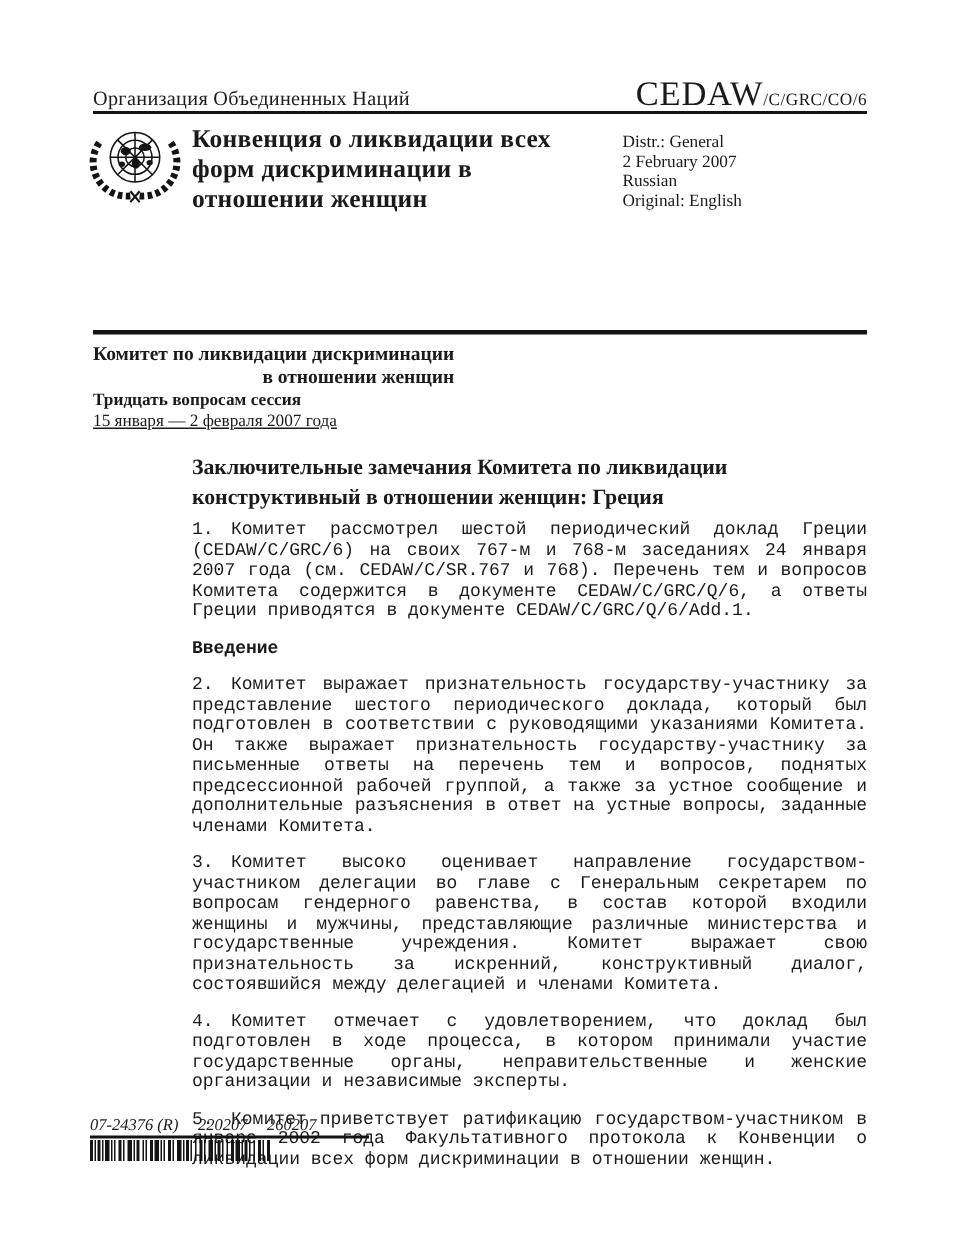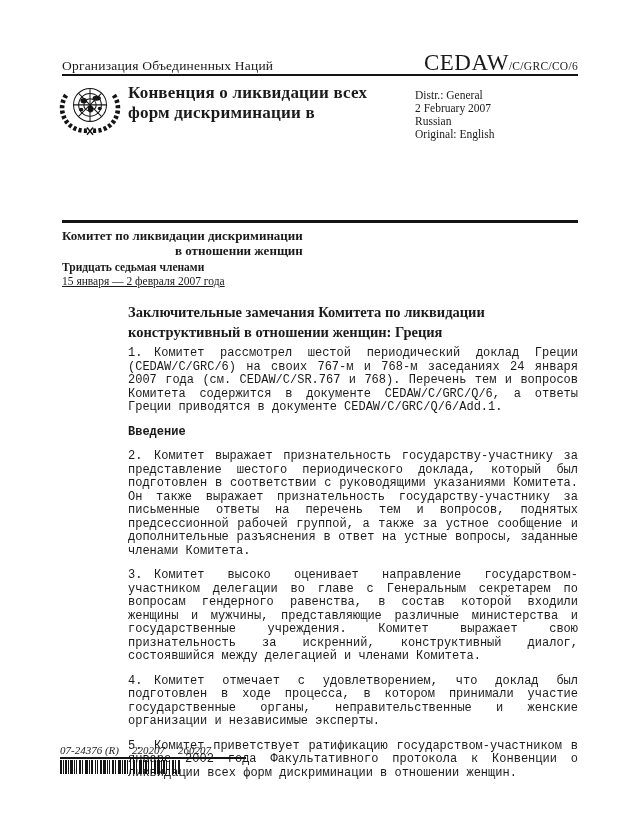--- a/index.html
+++ b/index.html
@@ -99,35 +99,36 @@
     </g>
     <g stroke="#141414" stroke-width="1.4">
       <line x1="30" y1="44" x2="36" y2="51"></line>
       <line x1="36" y1="44" x2="30" y2="51"></line>
     </g>
   </svg>
 
   <div id="conv-title" class="abs">
     <div>Конвенция о ликвидации всех</div>
     <div>форм дискриминации в</div>
+    <div>отношении женщин</div>
   </div>
 
   <div id="distr-block" class="abs">
     <div>Distr.: General</div>
     <div>2 February 2007</div>
     <div>Russian</div>
     <div>Original: English</div>
   </div>
 
   <div id="rule2" class="abs"></div>
 
   <div id="committee-block" class="abs">
     <div class="committee-name">Комитет по ликвидации дискриминации</div>
     <div class="committee-name">в отношении женщин</div>
-    <div class="committee-session">Тридцать седьмая членами</div>
+    <div class="committee-session">Тридцать вопросам сессия</div>
     <div class="committee-dates">15 января — 2 февраля 2007 года</div>
   </div>
 
   <div id="doc-title" class="abs">Заключительные замечания Комитета по ликвидации конструктивный в отношении женщин: Греция</div>
 
   <div id="body-text" class="abs">
     <p><span class="pnum">1.</span><span>Комитет рассмотрел шестой периодический доклад Греции (CEDAW/C/GRC/6) на своих 767-м и 768-м заседаниях 24 января 2007 года (см. CEDAW/C/SR.767 и 768). Перечень тем и вопросов Комитета содержится в документе CEDAW/C/GRC/Q/6, а ответы Греции приводятся в документе CEDAW/C/GRC/Q/6/Add.1.</span></p>
 
     <p id="intro-heading">Введение</p>
 

